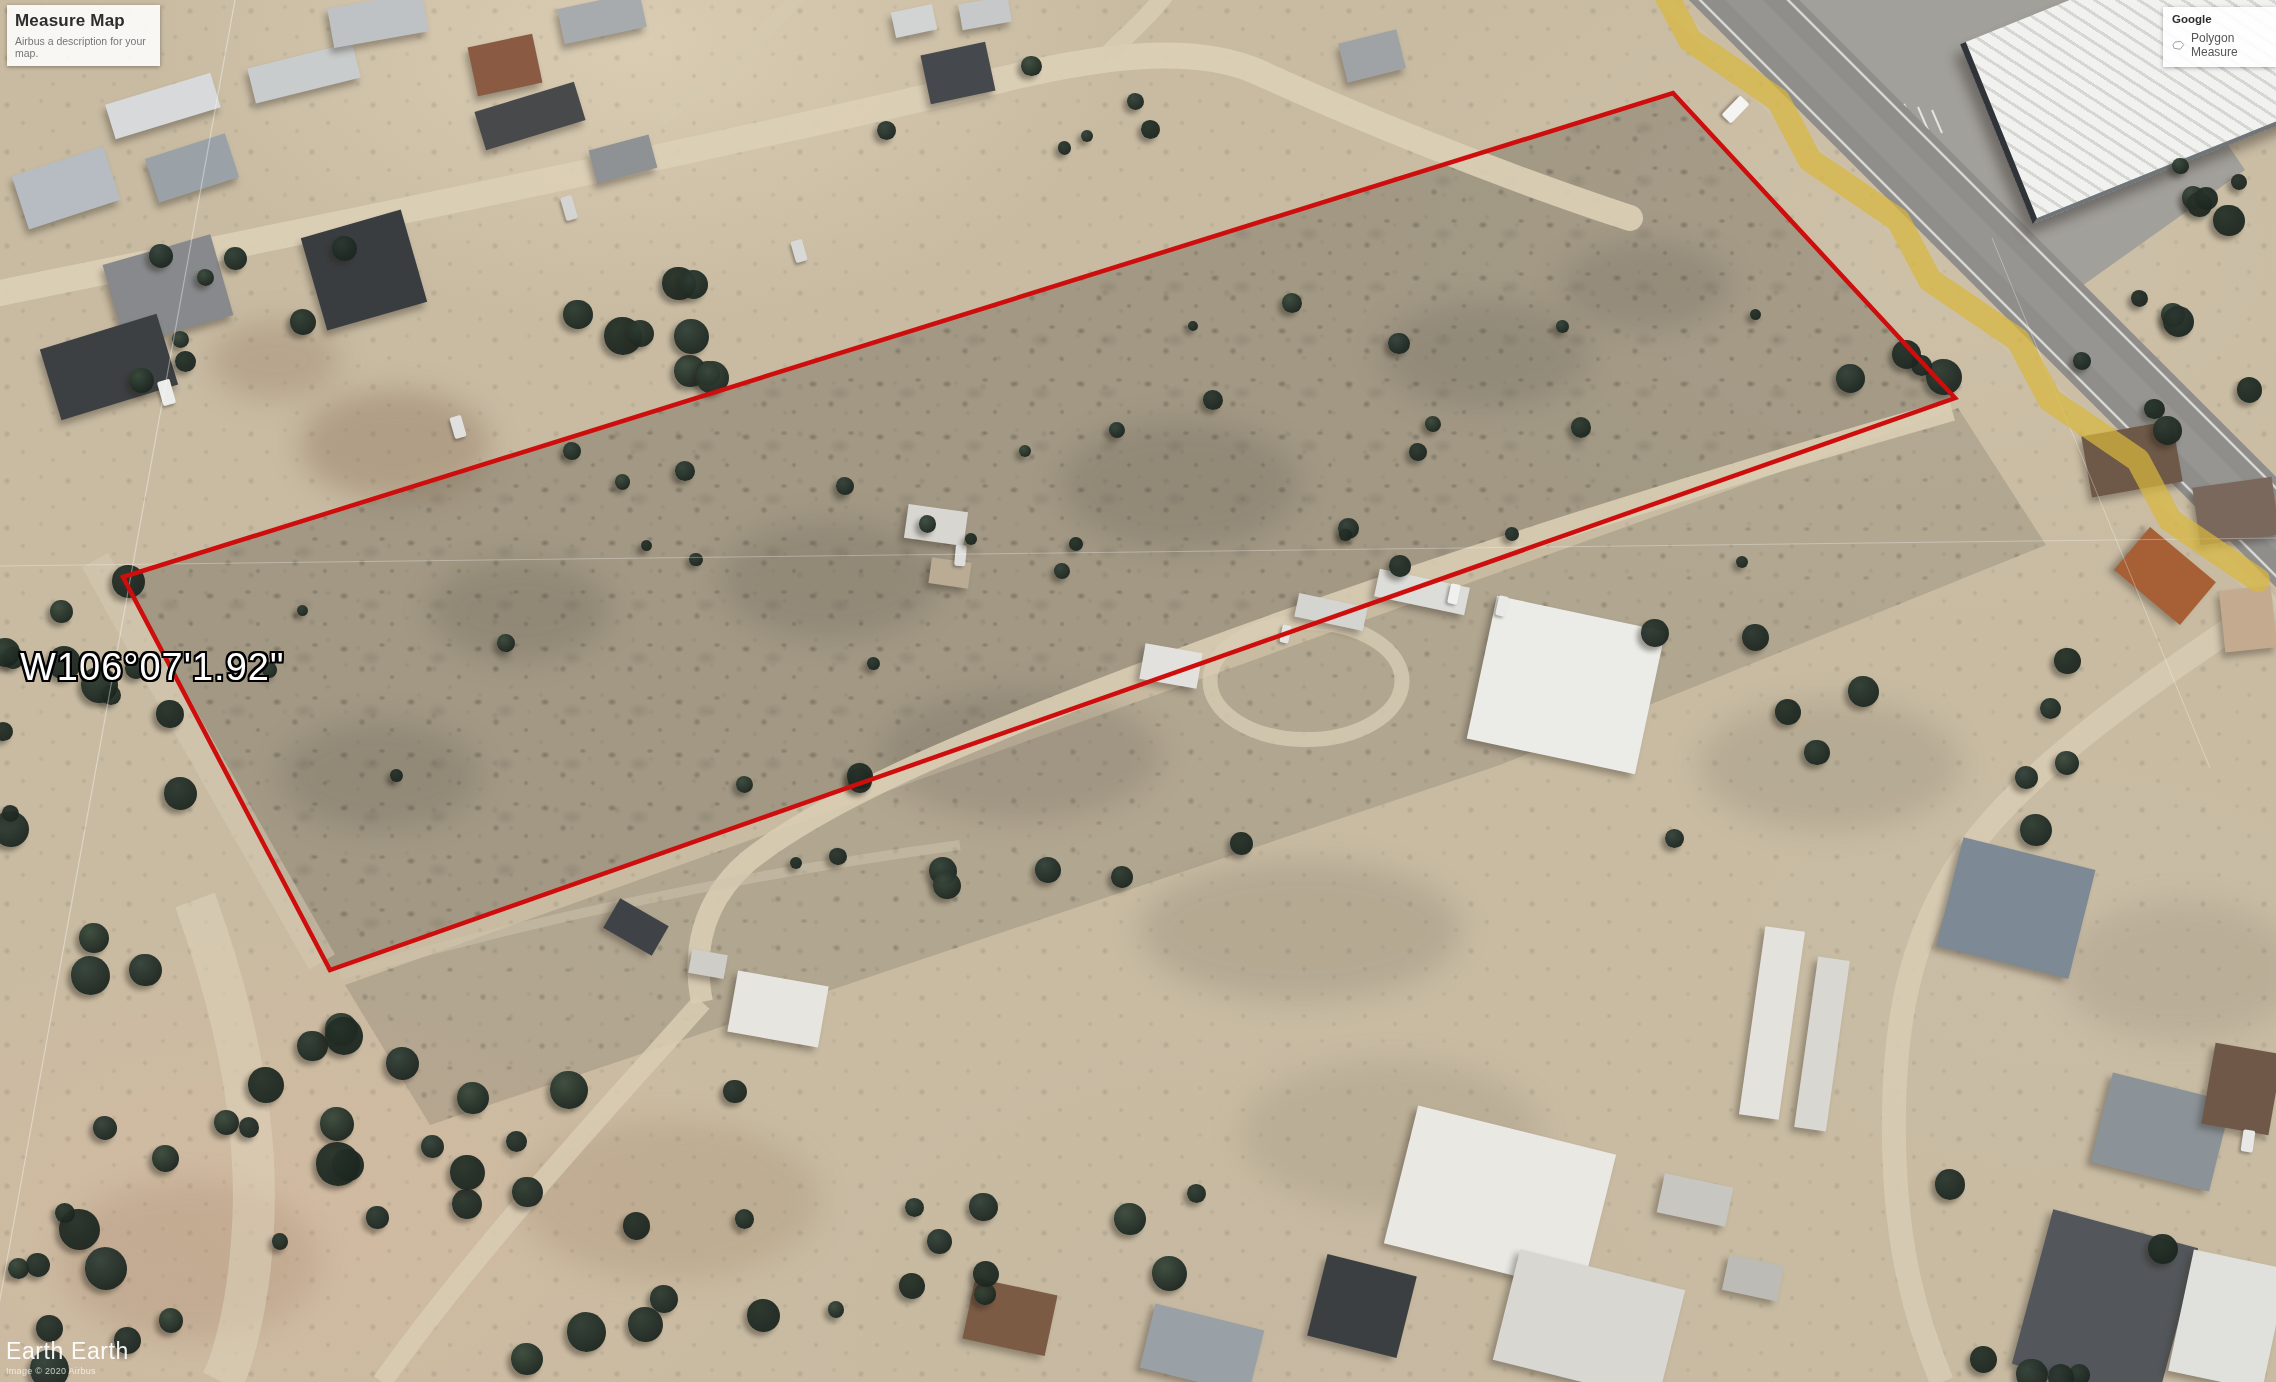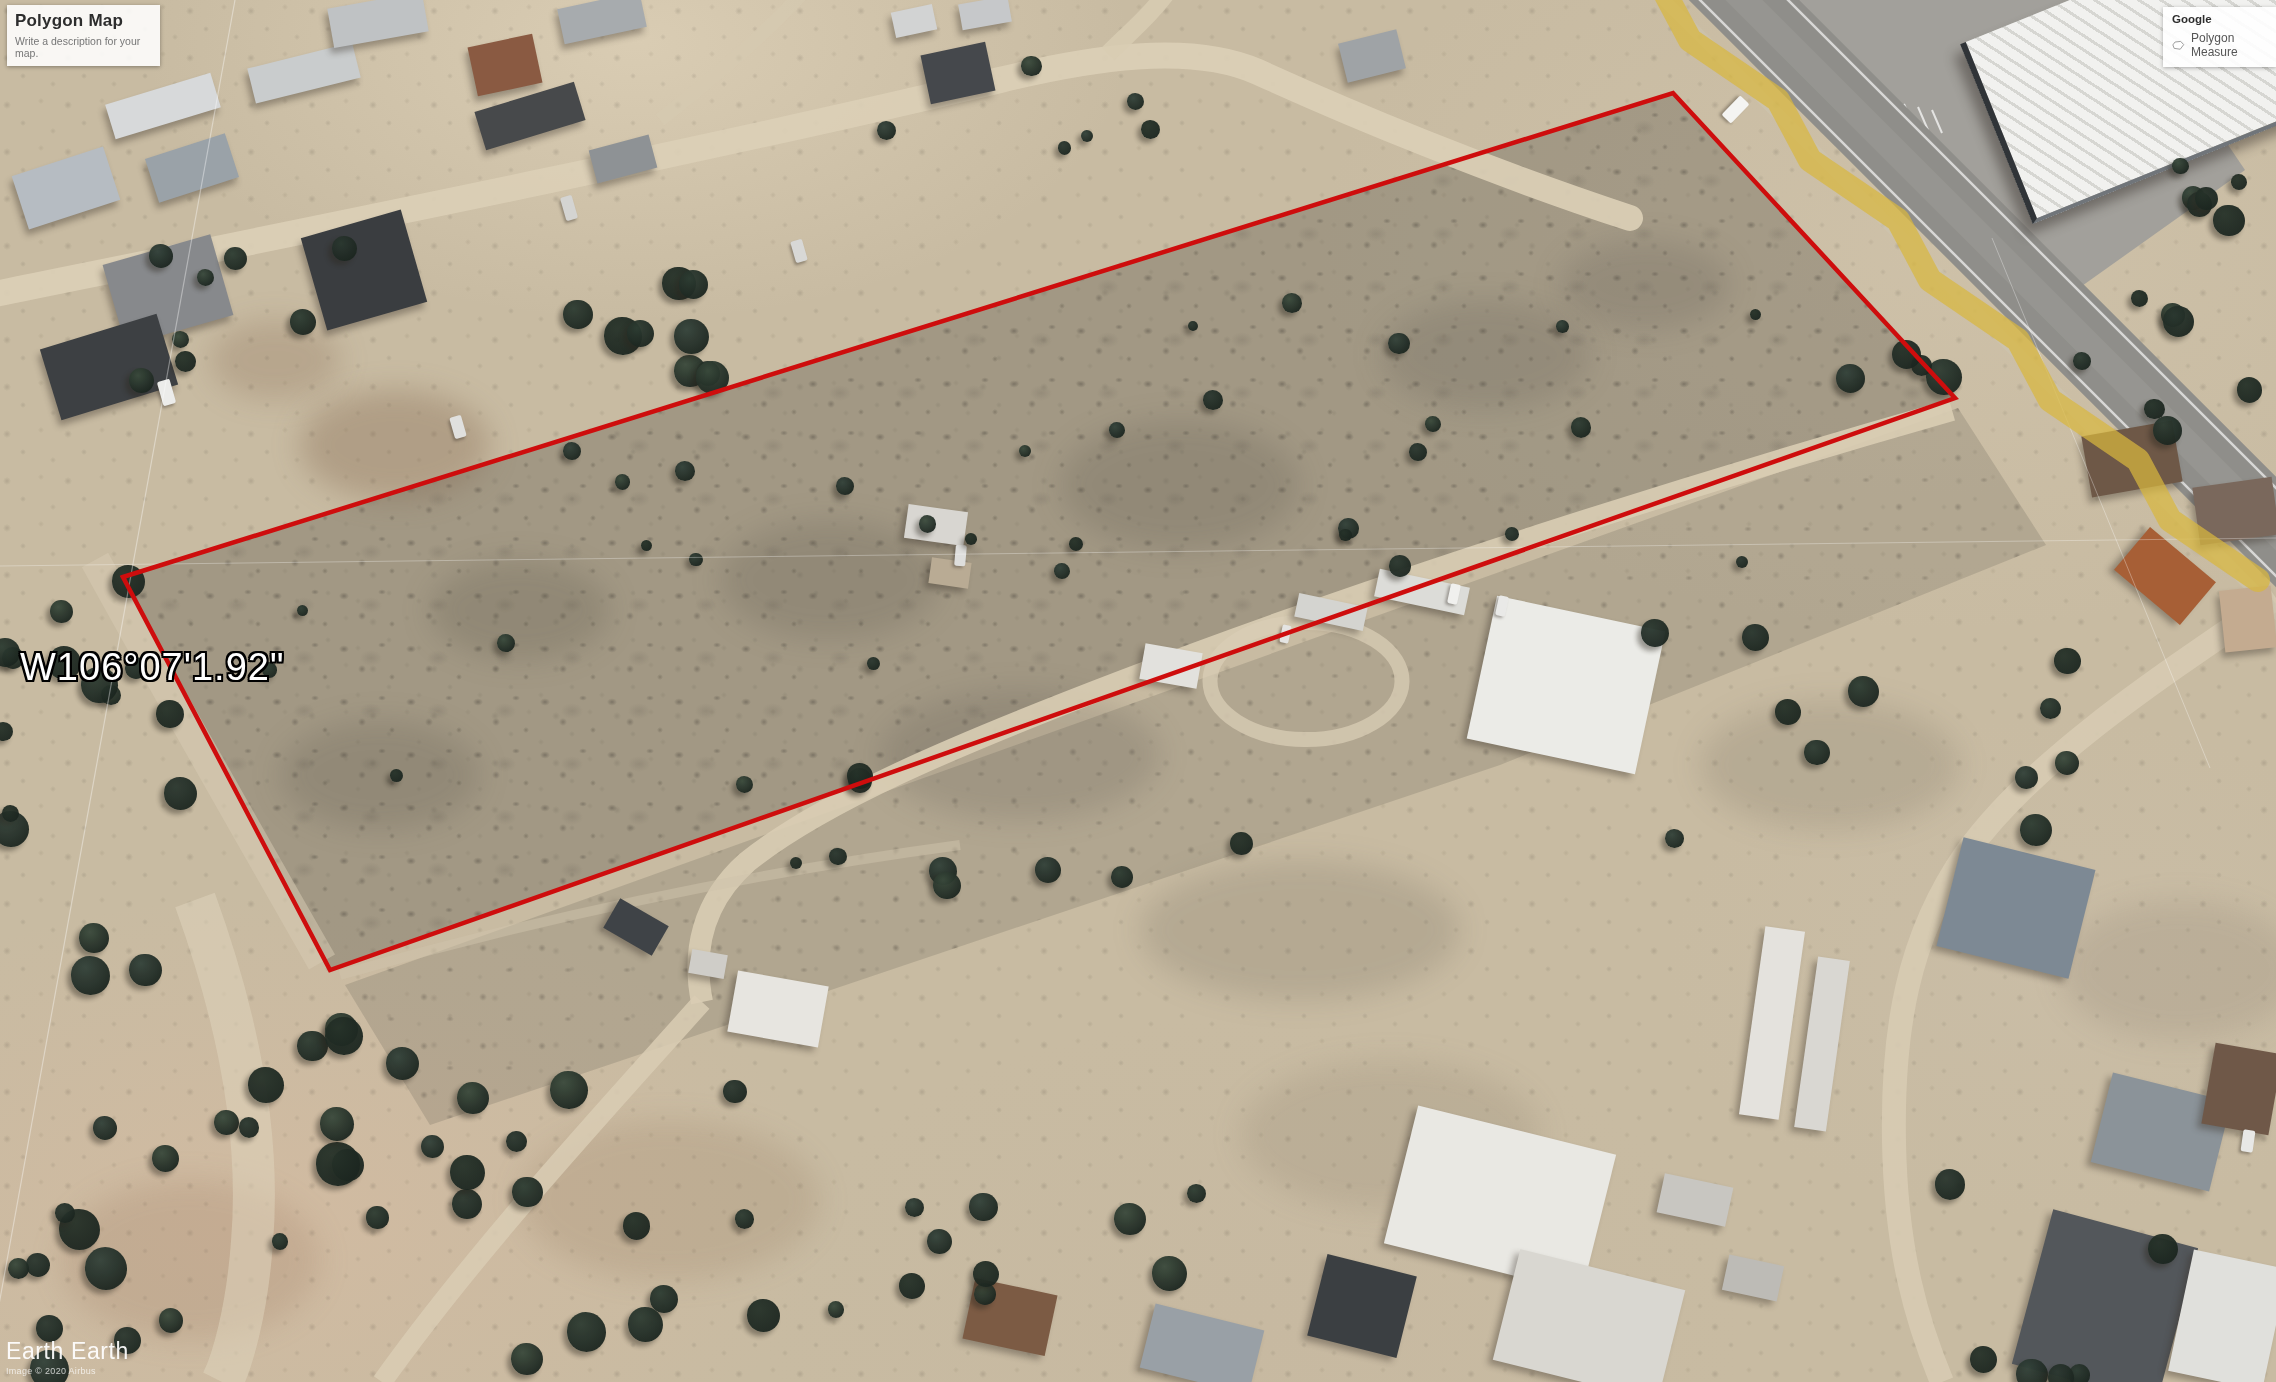--- a/index.html
+++ b/index.html
@@ -350,22 +350,22 @@
     <line x1="235" y1="0" x2="-15" y2="1382" stroke="rgba(255,255,255,.38)" stroke-width="1.2"></line>
     <line x1="0" y1="566" x2="2276" y2="538" stroke="rgba(255,255,255,.3)" stroke-width="1"></line>
     <line x1="1992" y1="238" x2="2210" y2="768" stroke="rgba(255,255,255,.32)" stroke-width="1"></line>
     <polyline points="1658,-20 1690,40 1778,100 1810,160 1898,220 1930,280 2018,340 2050,400 2138,460 2170,520 2258,580" fill="none" stroke="#d8b73e" stroke-width="24" opacity="0.72" stroke-linecap="round" stroke-linejoin="round"></polyline>
     <polygon points="123,577 1673,93 1955,398 330,970" fill="none" stroke="#ce0d0d" stroke-width="4.5" stroke-linejoin="miter"></polygon>
   </svg>
 
   <div class="coord">W106°07'1.92"</div>
 
   <div class="title-panel">
-    <div class="tp-title">Polygon Map</div>
-    <div class="tp-sub">Write a description for your map.</div>
+    <div class="tp-title">Measure Map</div>
+    <div class="tp-sub">Airbus a description for your map.</div>
   </div>
 
   <div class="legend">
     <div class="lg-title">Google</div>
     <div class="lg-item">
       <svg class="lg-icon" width="15" height="11" viewBox="0 0 15 11">
         <polygon points="3.5,1.5 10,0.8 13.5,4.5 9.5,9.8 2.5,8.8 1,4.8" fill="rgba(255,255,255,.9)" stroke="#9a9a9a" stroke-width="1.1"></polygon>
       </svg>
       <span class="lg-label">Polygon Measure</span>
     </div>

